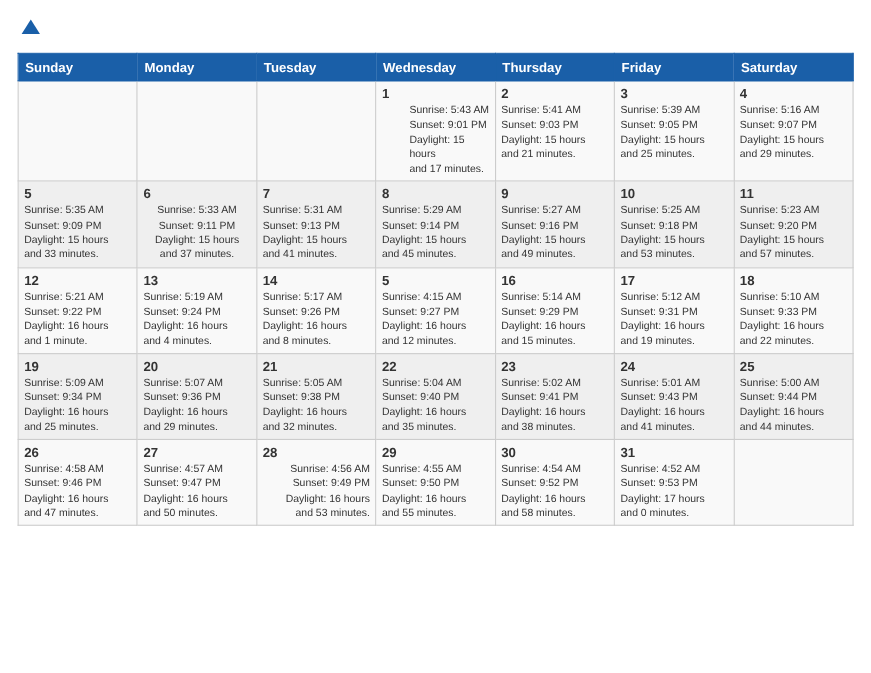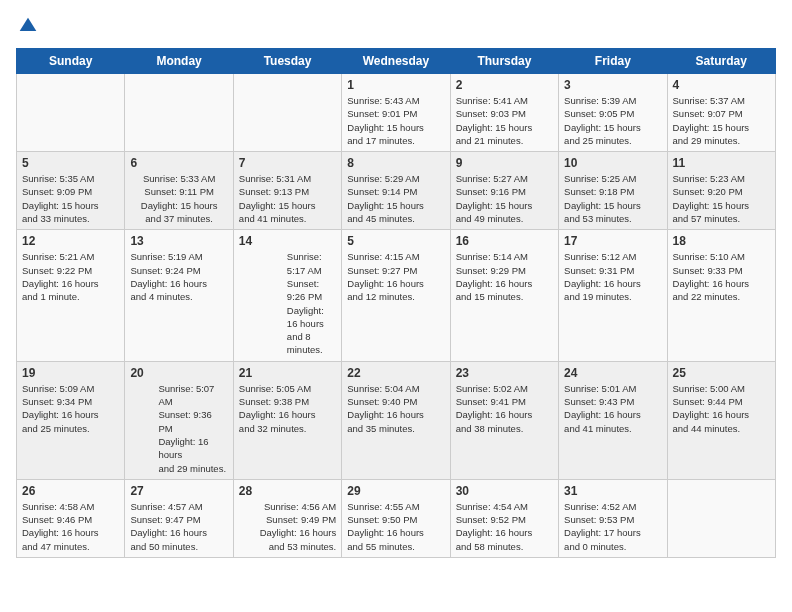--- a/index.html
+++ b/index.html
@@ -55,21 +55,21 @@
     .calendar {
       width: 100%;
       border-collapse: collapse;
     }
     .calendar th {
       background-color: #1a5fa8;
       color: #fff;
       font-size: 12px;
       font-weight: bold;
       padding: 5px 6px;
-      text-align: center;
+      text-align: left;
       border: 1px solid #1a5fa8;
     }
     .calendar td {
       border: 1px solid #ccc;
       vertical-align: top;
       padding: 4px 5px;
       width: 108px;
       min-height: 80px;
       font-size: 10px;
       color: #333;
@@ -127,42 +127,42 @@
         <th>Saturday</th>
       </tr>
   </thead>
   <tbody id="calendar-body">
   <tr>
         <td class="empty-cell"></td>
         <td class="empty-cell"></td>
         <td class="empty-cell"></td>
         <td>
           <span class="day-num">1</span>
-          <div class="day-info" style="white-space: pre-line;">Sunrise: 5:43 AM
+          <div class="day-info" style="white-space: pre-line; margin-left: 25px;">Sunrise: 5:43 AM
 Sunset: 9:01 PM
 Daylight: 15 hours
 and 17 minutes.</div>
         </td>
         <td>
           <span class="day-num">2</span>
           <div class="day-info" style="white-space: pre-line;">Sunrise: 5:41 AM
 Sunset: 9:03 PM
 Daylight: 15 hours
 and 21 minutes.</div>
         </td>
         <td>
           <span class="day-num">3</span>
           <div class="day-info" style="white-space: pre-line;">Sunrise: 5:39 AM
 Sunset: 9:05 PM
 Daylight: 15 hours
 and 25 minutes.</div>
         </td>
         <td>
           <span class="day-num">4</span>
-          <div class="day-info" style="white-space: pre-line;">Sunrise: 5:37 AM
+          <div class="day-info" style="white-space: pre-line;">Sunrise: 5:16 AM
 Sunset: 9:07 PM
 Daylight: 15 hours
 and 29 minutes.</div>
         </td>
       </tr>
       <tr>
         <td>
           <span class="day-num">5</span>
           <div class="day-info" style="white-space: pre-line;">Sunrise: 5:35 AM
 Sunset: 9:09 PM
@@ -222,21 +222,21 @@
         </td>
         <td>
           <span class="day-num">13</span>
           <div class="day-info" style="white-space: pre-line;">Sunrise: 5:19 AM
 Sunset: 9:24 PM
 Daylight: 16 hours
 and 4 minutes.</div>
         </td>
         <td>
           <span class="day-num">14</span>
-          <div class="day-info" style="white-space: pre-line; margin-left: 48px;">Sunrise: 5:17 AM
+          <div class="day-info" style="white-space: pre-line;">Sunrise: 5:17 AM
 Sunset: 9:26 PM
 Daylight: 16 hours
 and 8 minutes.</div>
         </td>
         <td>
           <span class="day-num">5</span>
           <div class="day-info" style="white-space: pre-line;">Sunrise: 4:15 AM
 Sunset: 9:27 PM
 Daylight: 16 hours
 and 12 minutes.</div>
@@ -266,21 +266,21 @@
       <tr>
         <td>
           <span class="day-num">19</span>
           <div class="day-info" style="white-space: pre-line;">Sunrise: 5:09 AM
 Sunset: 9:34 PM
 Daylight: 16 hours
 and 25 minutes.</div>
         </td>
         <td>
           <span class="day-num">20</span>
-          <div class="day-info" style="white-space: pre-line; margin-left: 28px;">Sunrise: 5:07 AM
+          <div class="day-info" style="white-space: pre-line;">Sunrise: 5:07 AM
 Sunset: 9:36 PM
 Daylight: 16 hours
 and 29 minutes.</div>
         </td>
         <td>
           <span class="day-num">21</span>
           <div class="day-info" style="white-space: pre-line;">Sunrise: 5:05 AM
 Sunset: 9:38 PM
 Daylight: 16 hours
 and 32 minutes.</div>

